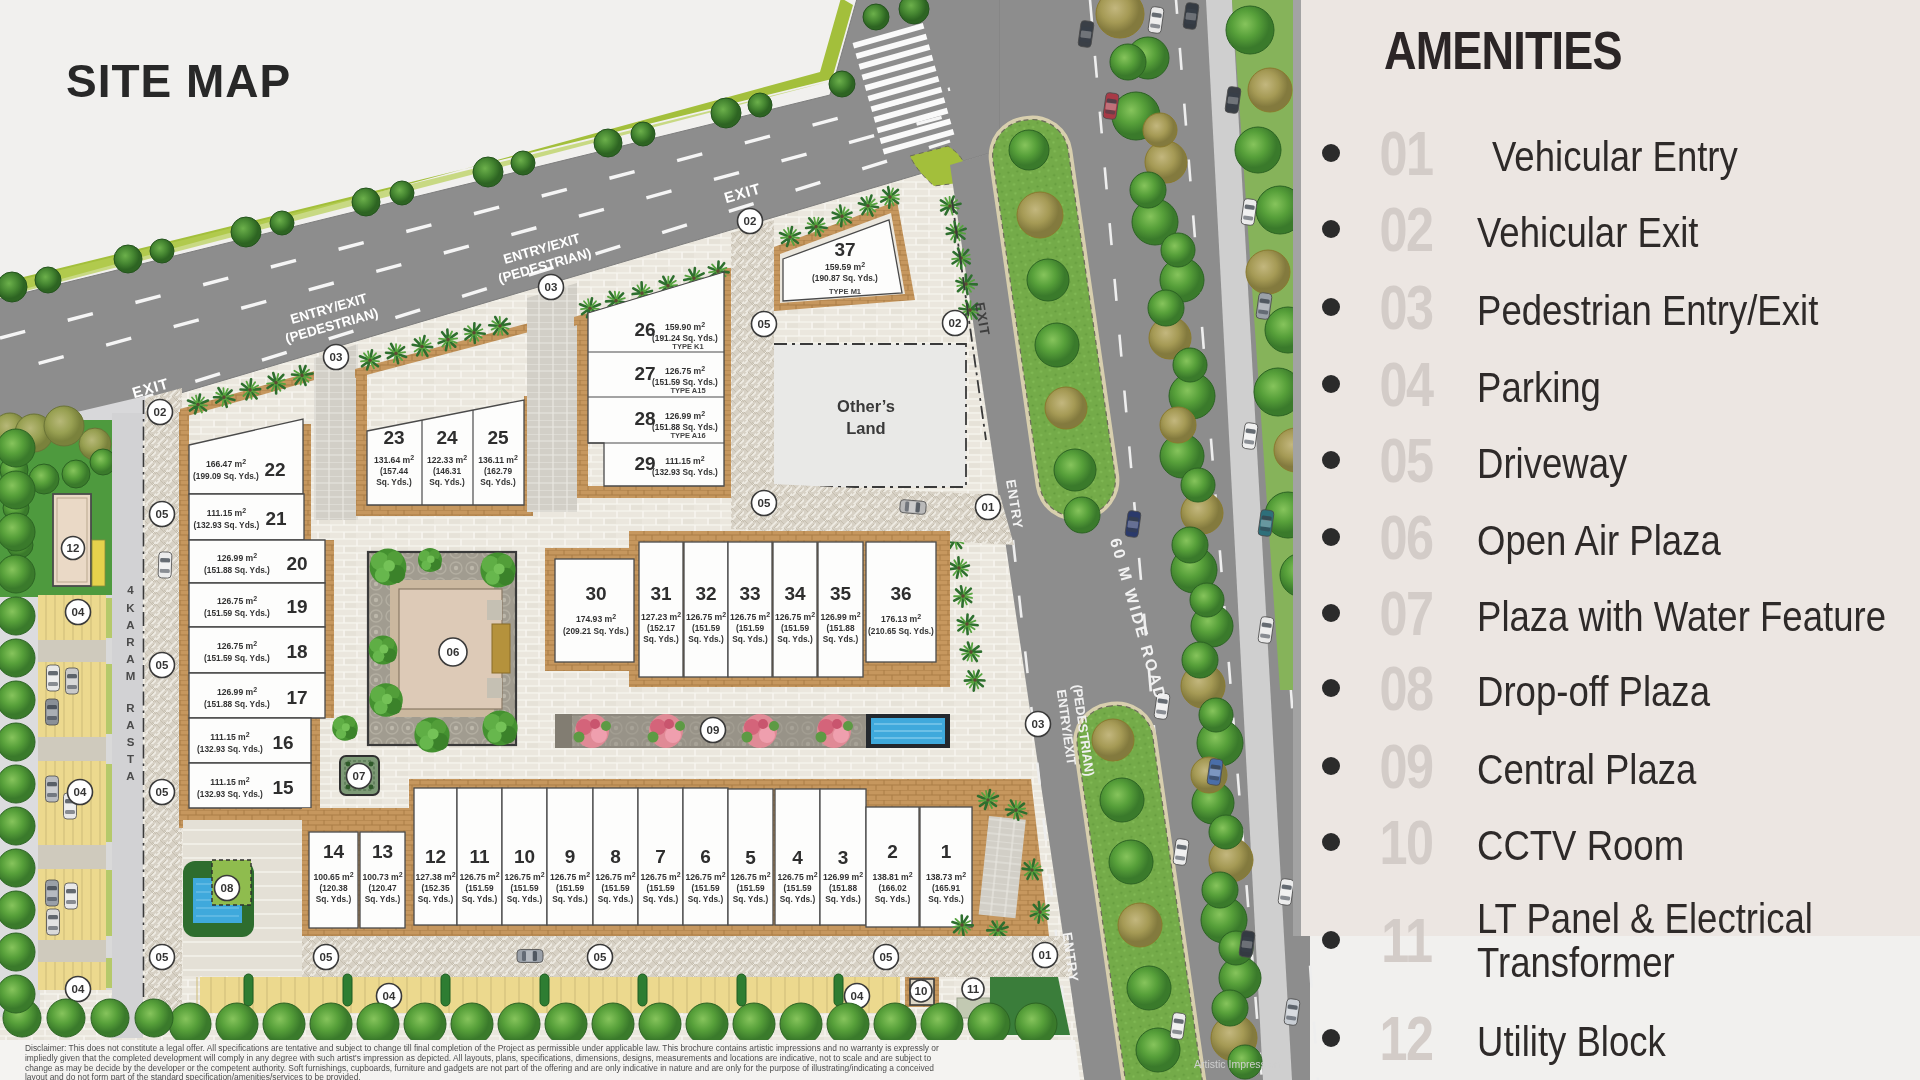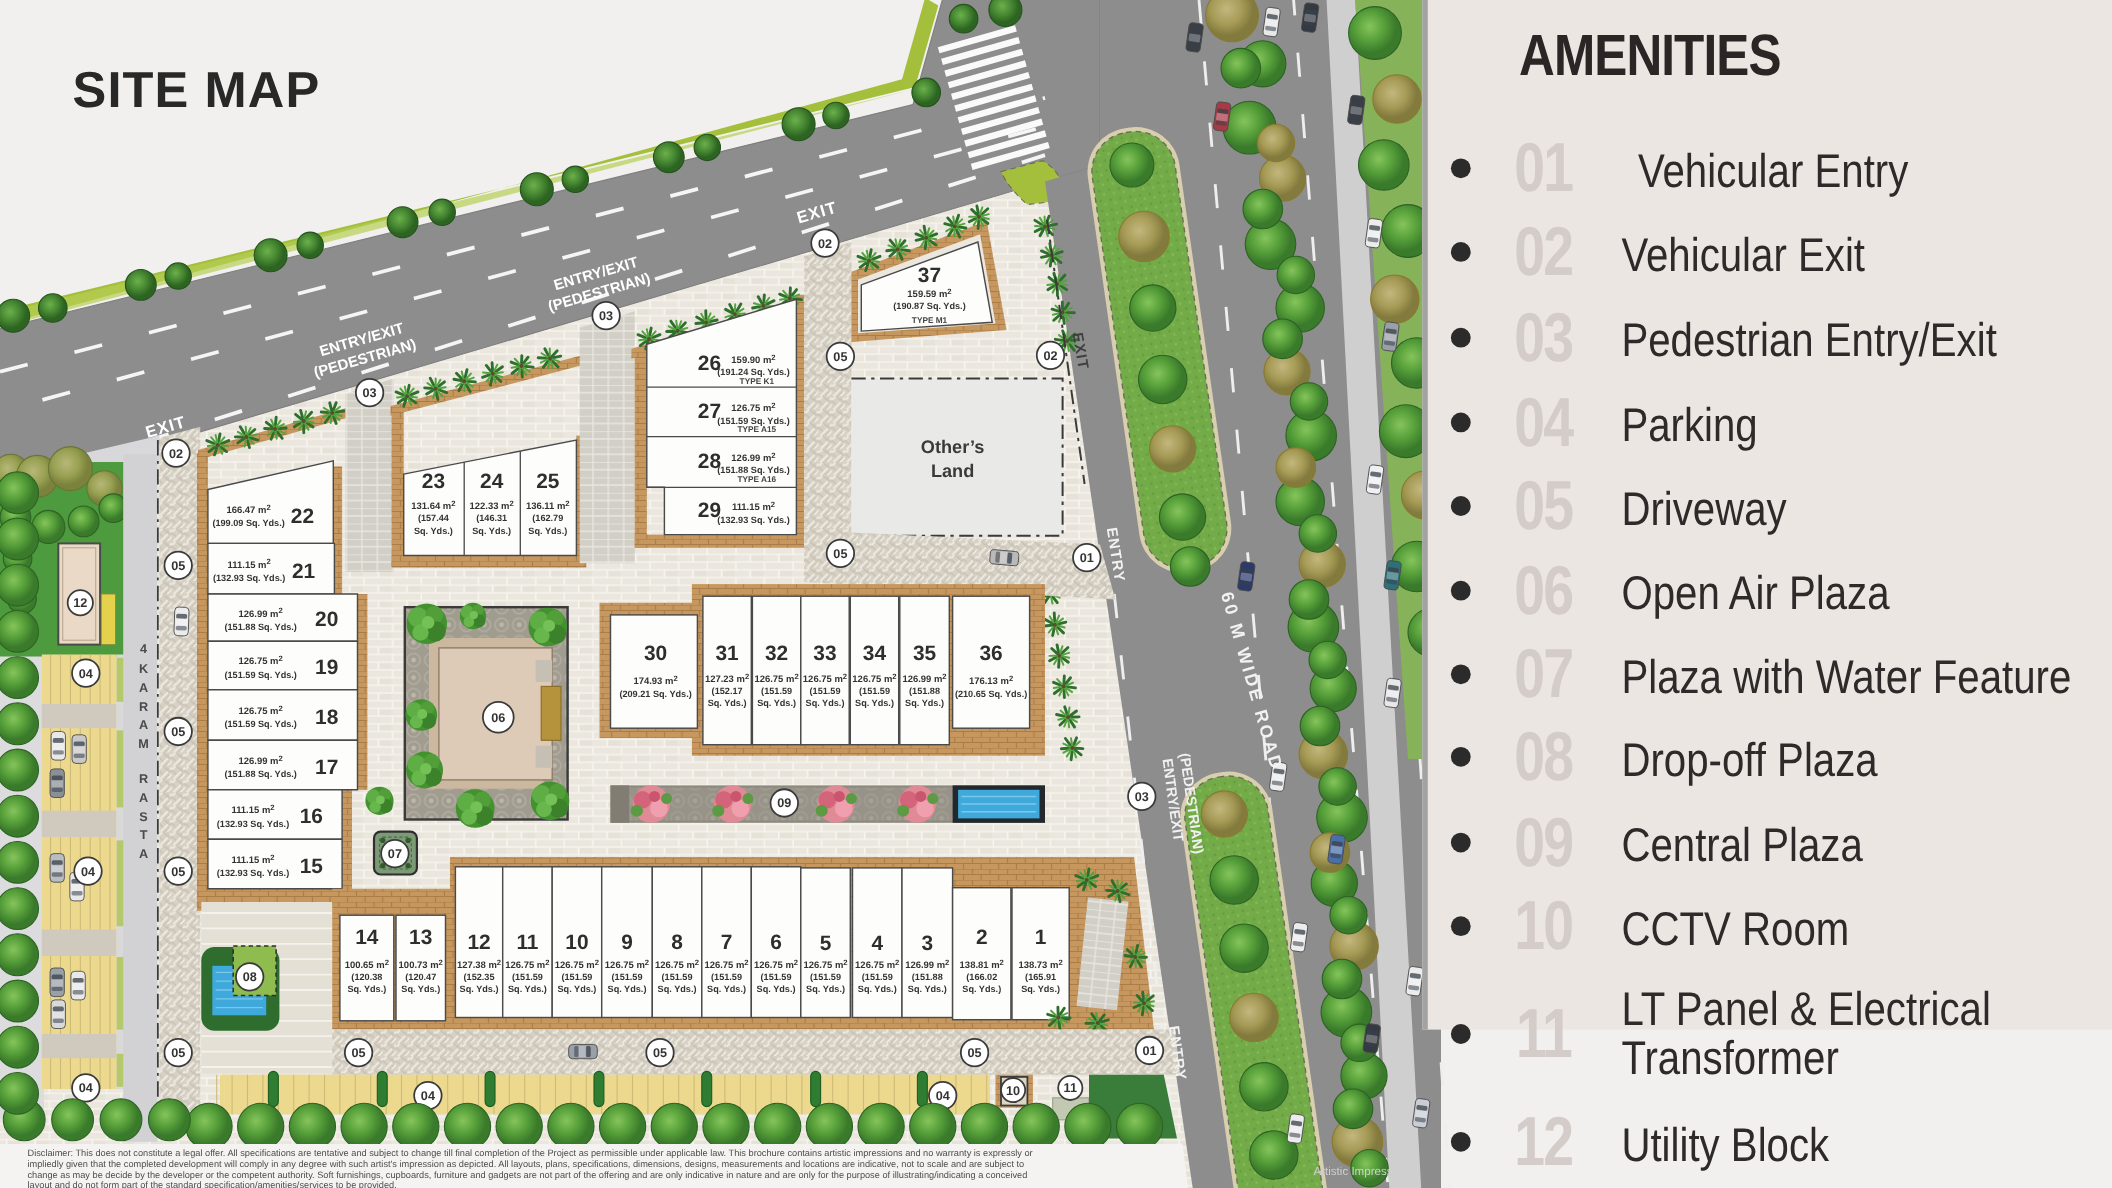--- a/index.html
+++ b/index.html
@@ -1,17 +1,17 @@
 <!DOCTYPE html>
 <html><head><meta charset="utf-8">
 <style>
 html,body{margin:0;padding:0;width:1920px;height:1080px;overflow:hidden;background:#f1f0ee;
 font-family:"Liberation Sans", sans-serif;}
 #map{position:absolute;left:0;top:0;width:1920px;height:1080px;}
-#panel{position:absolute;left:1293px;top:0;width:627px;height:936px;background:#ece6e2;border-left:5px solid #a3a3a3;box-sizing:border-box;}
+#panel{position:absolute;left:1293px;top:0;width:627px;height:936px;background:#ece6e2;border-left:8px solid #a3a3a3;box-sizing:border-box;}
 #panel h1{position:absolute;left:83px;top:20px;margin:0;font-size:53px;font-weight:800;color:#2b2526;
 letter-spacing:-1px;transform:scaleX(.85);transform-origin:left center;white-space:nowrap;}
 .row{position:absolute;left:0;width:100%;height:76px;}
 .dot{position:absolute;left:21px;top:29px;width:18px;height:18px;border-radius:50%;background:#2b2b2b;}
 .num{position:absolute;left:60px;top:0;width:90px;height:76px;text-align:center;font-size:63px;line-height:76px;
 font-weight:700;color:#d3ccc8;}
 .num>span{display:inline-block;transform:scaleX(.8);transform-origin:center;letter-spacing:-2px;}
 .lbl{position:absolute;font-size:43px;color:#2e2a29;white-space:nowrap;transform:scaleX(.85);transform-origin:left center;}
 </style></head>
 <body>

